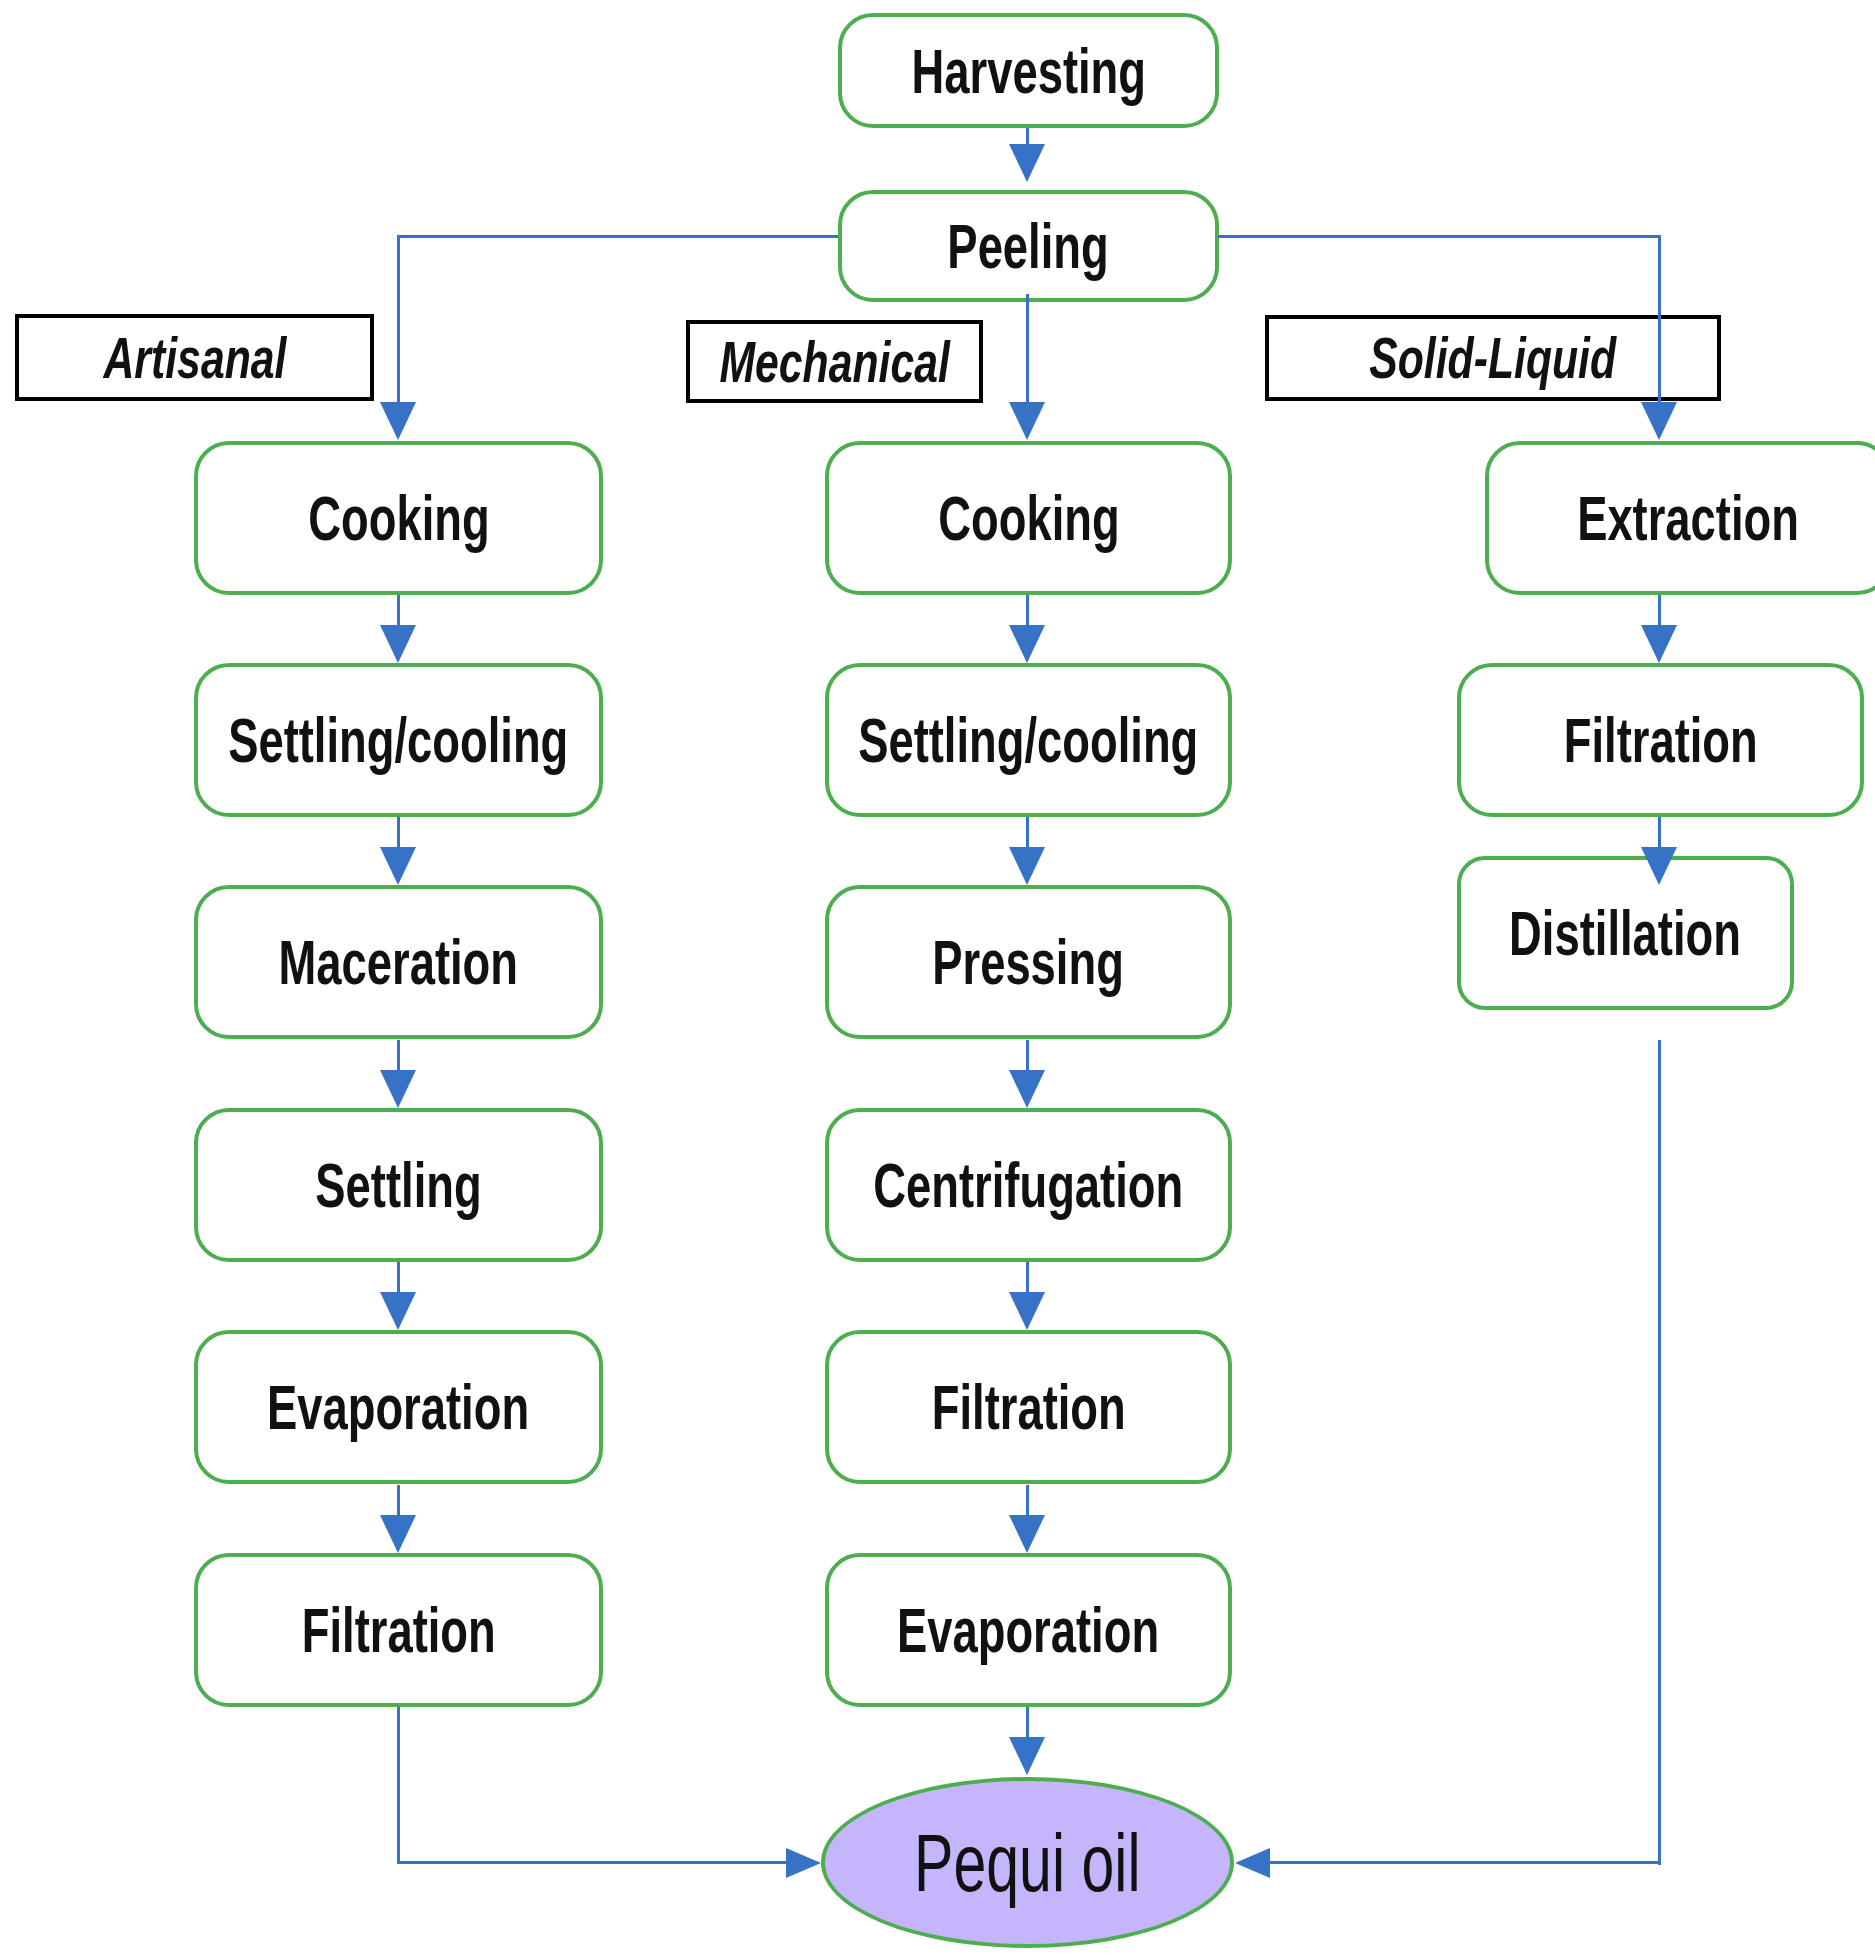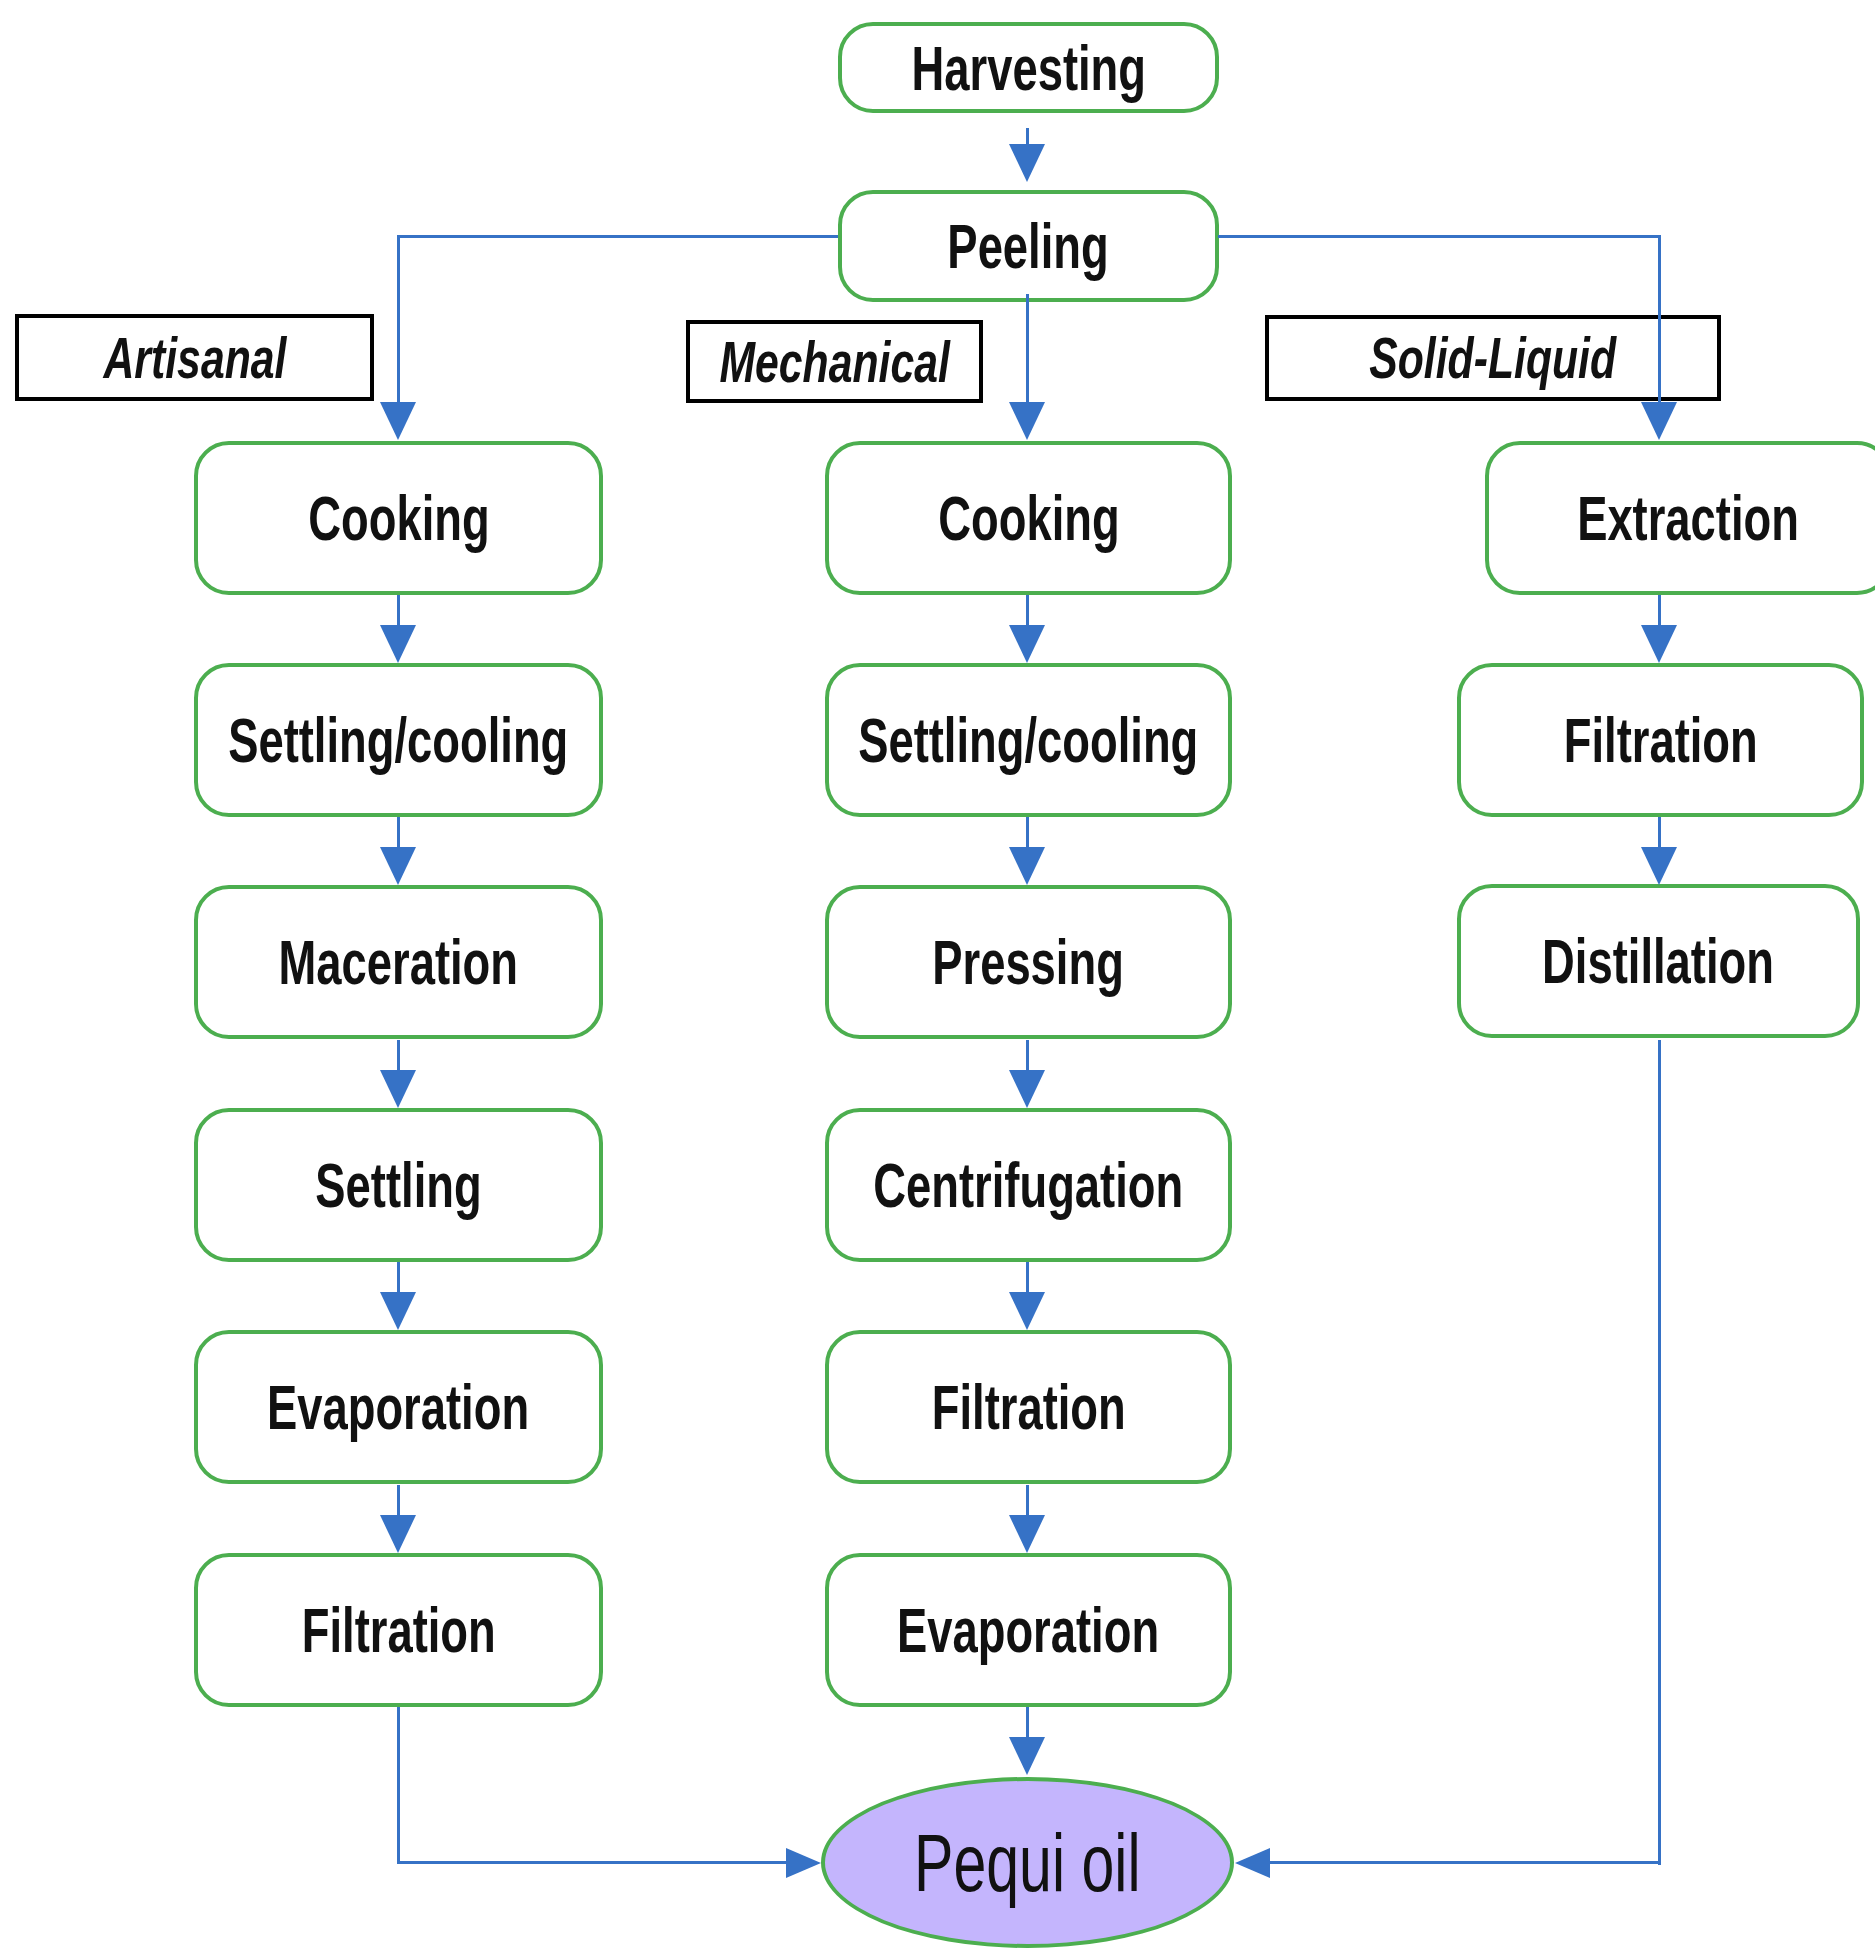--- a/index.html
+++ b/index.html
@@ -84,21 +84,21 @@
     border-top:15.2px solid transparent;
     border-bottom:15.2px solid transparent;
     border-right:35px solid var(--connector);
   }
 </style>
 </head>
 <body>
 
 <div id="canvas">
 
-  <div class="node" style="left:838px;top:22px;width:381px;height:91px;">
+  <div class="node" style="left:838px;top:13px;width:381px;height:115px;">
     <span class="node-text">Harvesting</span>
   </div>
   <div class="node" style="left:838px;top:190px;width:381px;height:112px;text-align:right;">
     <span class="node-text">Peeling</span>
   </div>
 
   <div class="tag" style="left:15.2px;top:314px;width:359px;height:87px;">
     <span class="tag-text">Artisanal</span>
   </div>
   <div class="tag" style="left:686px;top:320px;width:297px;height:83px;">
@@ -145,21 +145,21 @@
   <div class="node" style="left:825px;top:1553px;width:407px;height:154px;">
     <span class="node-text">Evaporation</span>
   </div>
 
   <div class="node" style="left:1457px;top:441px;width:407px;height:154px;margin-left:28px;">
     <span class="node-text">Extraction</span>
   </div>
   <div class="node" style="left:1457px;top:663px;width:407px;height:154px;">
     <span class="node-text">Filtration</span>
   </div>
-  <div class="node" style="left:1457px;top:884px;width:403px;height:154px;">
+  <div class="node" style="left:1457px;top:856px;width:337px;height:154px;border-radius:28px;">
     <span class="node-text">Distillation</span>
   </div>
 
   <div class="ellipse" style="left:821px;top:1777px;width:413px;height:171px;">
     <span class="ellipse-text">Pequi oil</span>
   </div>
 
   <div class="v-line" style="left:1026px;top:128px;height:17.4px;"></div>
   <div class="arrow-down" style="left:1009px;top:144px;"></div>
 

